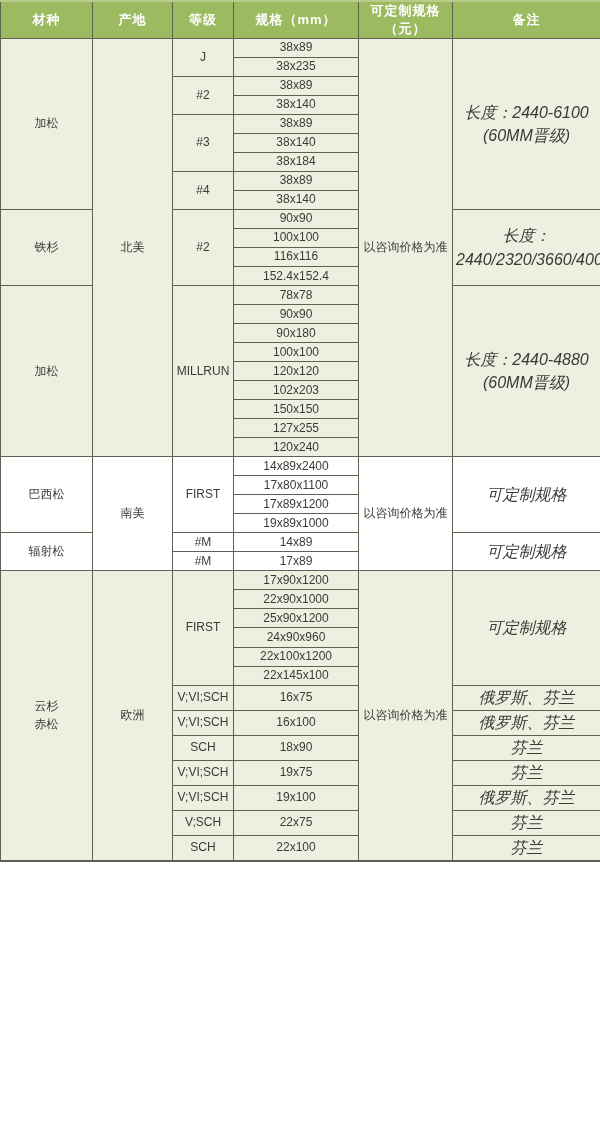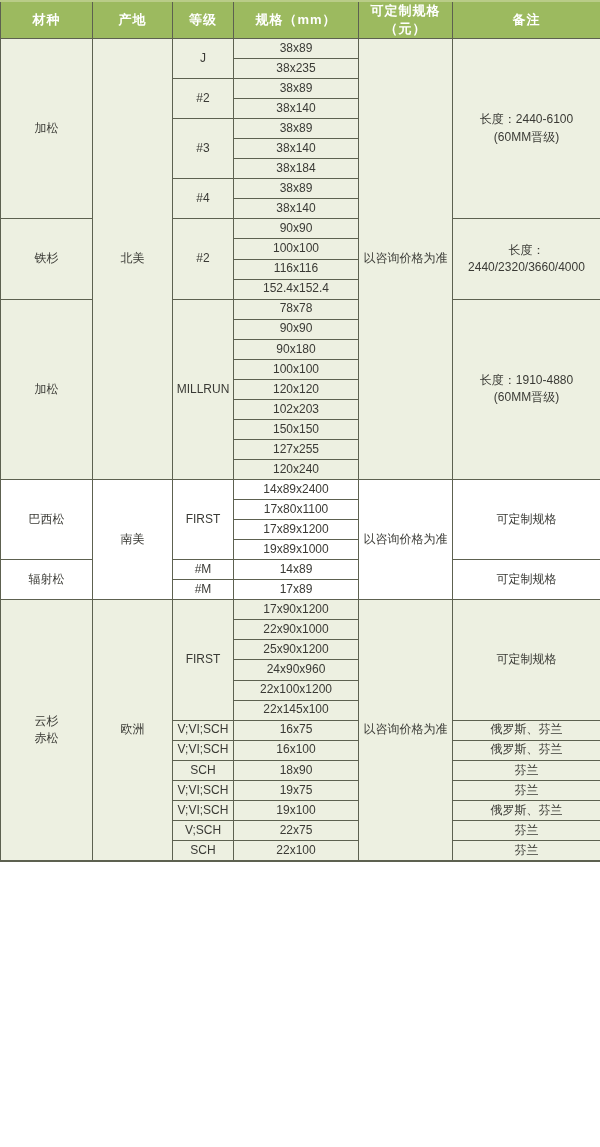--- a/index.html
+++ b/index.html
@@ -38,21 +38,21 @@
     letter-spacing:1px;
   }
   tbody td{
     font-size:12px;
     color:var(--text);
     white-space:pre-line;
     line-height:1.45;
   }
   td.bg-green{background:var(--row-green);}
   td.bg-white{background:var(--row-white);}
-  td.col-note{font-size:12px;}
+  td.col-note{font-size:16px;font-style:italic;}
   td.col-grade{letter-spacing:0;}
 </style>
 </head>
 <body>
 
 <table class="spec">
   <colgroup>
     <col style="width:92px">
     <col style="width:80px">
     <col style="width:61px">
@@ -119,21 +119,21 @@
       <tr>
         <td class="bg-green col-spec">116x116</td>
       </tr>
       <tr>
         <td class="bg-green col-spec">152.4x152.4</td>
       </tr>
       <tr>
         <td rowspan="9" class="bg-green col-material">加松</td>
         <td rowspan="9" class="bg-green col-grade">MILLRUN</td>
         <td class="bg-green col-spec">78x78</td>
-        <td rowspan="9" class="bg-green col-note">长度：1910-4880
+        <td rowspan="9" class="bg-green col-note">长度：2440-4880
 (60MM晋级)</td>
       </tr>
       <tr>
         <td class="bg-green col-spec">90x90</td>
       </tr>
       <tr>
         <td class="bg-green col-spec">90x180</td>
       </tr>
       <tr>
         <td class="bg-green col-spec">100x100</td>

